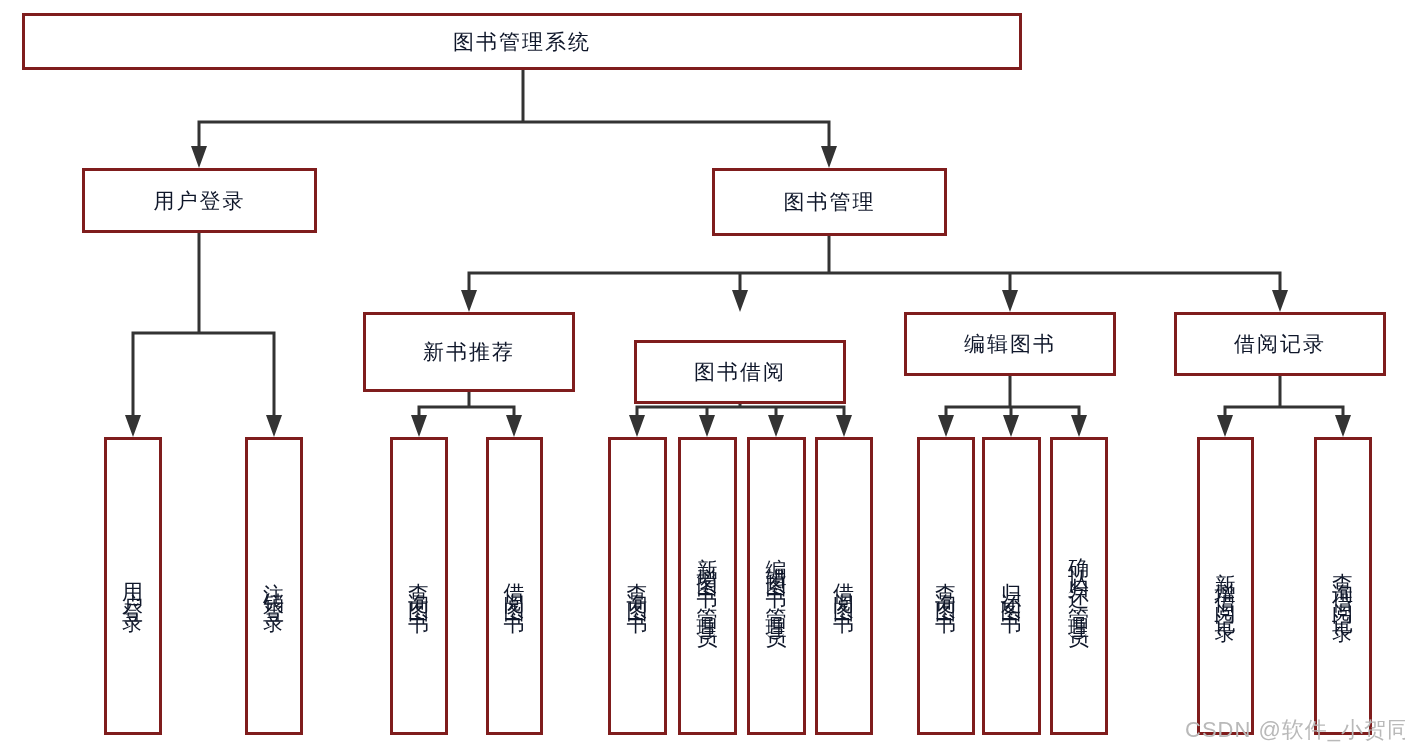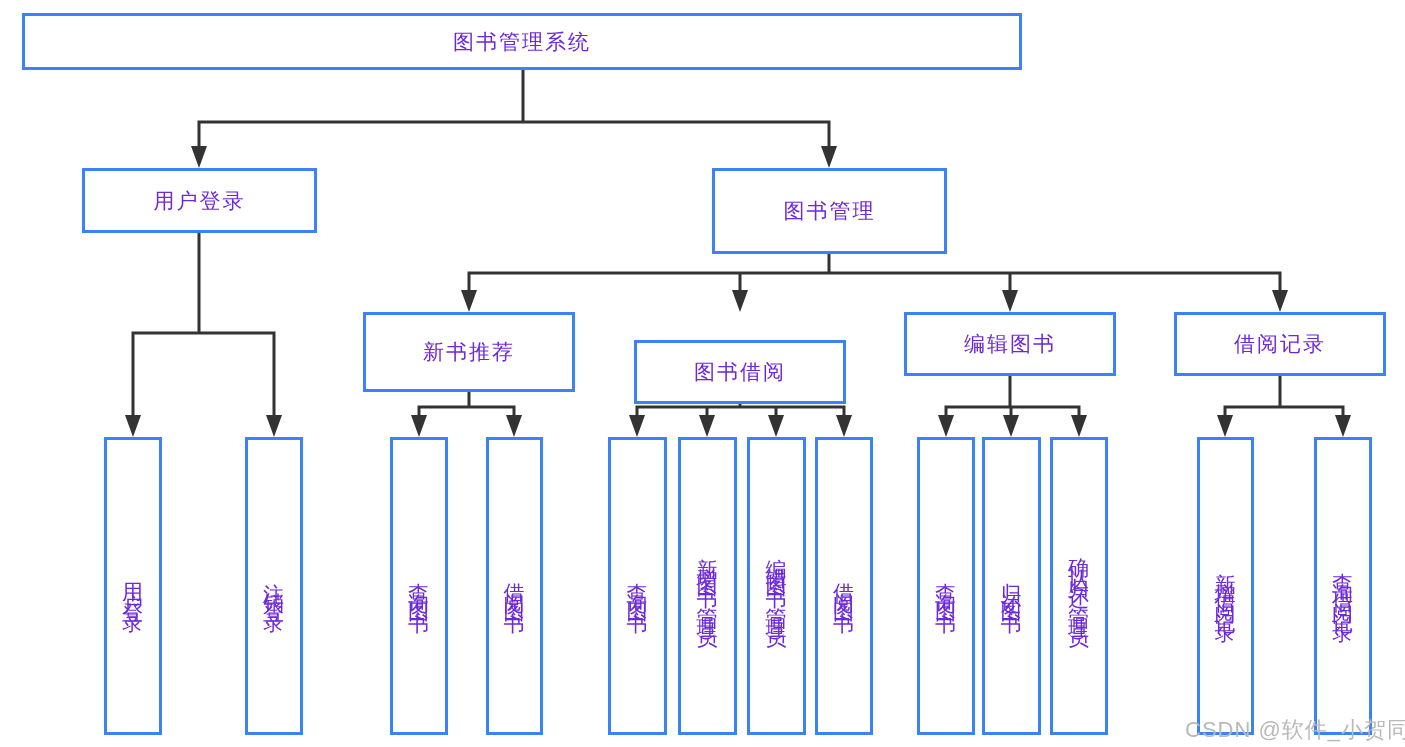--- a/index.html
+++ b/index.html
@@ -7,23 +7,23 @@
     position:relative;
     width:1405px;height:747px;
     background:#ffffff;
     font-family:"Liberation Sans", sans-serif;
     overflow:hidden;
   }
   .connectors{position:absolute;left:0;top:0;pointer-events:none;}
   .node{
     position:absolute;
     box-sizing:border-box;
-    border:3px solid #3b82f6;
+    border:3px solid #7f1d1d;
     background:#ffffff;
-    color:#6d28d9;
+    color:#0f172a;
     display:flex;
     align-items:center;
     justify-content:center;
     text-align:center;
   }
   .h{font-size:21px;letter-spacing:2px;}
   .v{
     writing-mode:vertical-rl;
     text-orientation:mixed;
     font-size:21px;
@@ -70,21 +70,21 @@
       <path d="M419 437 l-8 -22 h16 z M514 437 l-8 -22 h16 z"></path>
       <path d="M637 437 l-8 -22 h16 z M707 437 l-8 -22 h16 z M776 437 l-8 -22 h16 z M844 437 l-8 -22 h16 z"></path>
       <path d="M946 437 l-8 -22 h16 z M1011 437 l-8 -22 h16 z M1079 437 l-8 -22 h16 z"></path>
       <path d="M1225 437 l-8 -22 h16 z M1343 437 l-8 -22 h16 z"></path>
     </g>
   </svg>
 
   <div class="node h" style="left:22px;top:13px;width:1000px;height:57px;">图书管理系统</div>
 
   <div class="node h" style="left:82px;top:168px;width:235px;height:65px;">用户登录</div>
-  <div class="node h" style="left:712px;top:168px;width:235px;height:86px;">图书管理</div>
+  <div class="node h" style="left:712px;top:168px;width:235px;height:68px;">图书管理</div>
 
   <div class="node h" style="left:363px;top:312px;width:212px;height:80px;">新书推荐</div>
   <div class="node h" style="left:634px;top:312px;width:212px;height:64px;margin-top:28px;">图书借阅</div>
   <div class="node h" style="left:904px;top:312px;width:212px;height:64px;">编辑图书</div>
   <div class="node h" style="left:1174px;top:312px;width:212px;height:64px;">借阅记录</div>
 
   <div class="node v" style="left:104px;top:437px;width:58px;height:298px;">用户登录</div>
   <div class="node v" style="left:245px;top:437px;width:58px;height:298px;">注销登录</div>
 
   <div class="node v" style="left:390px;top:437px;width:58px;height:298px;">查询图书</div>

